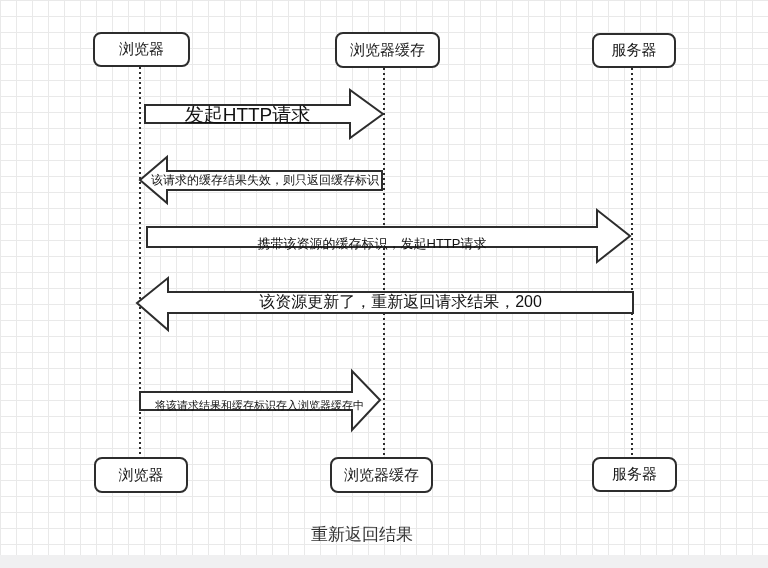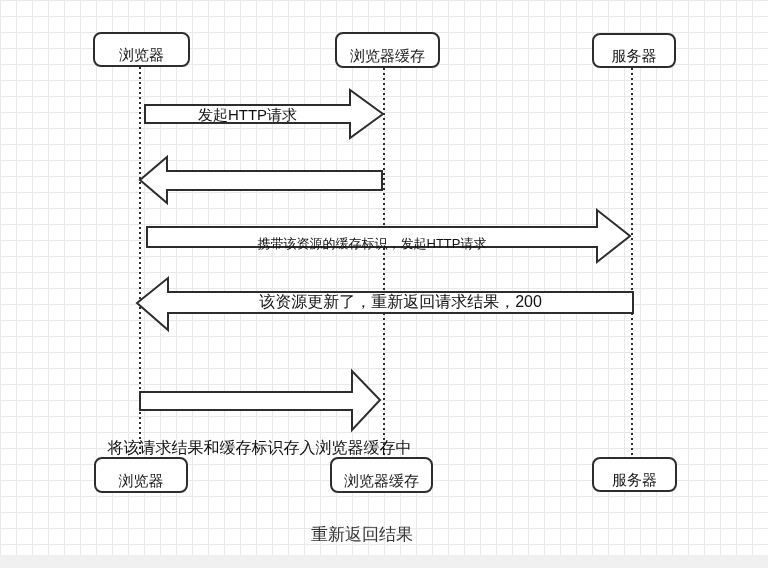--- a/index.html
+++ b/index.html
@@ -18,21 +18,21 @@
       linear-gradient(to right, #e9e9e9 1px, transparent 1px),
       linear-gradient(to bottom, #e9e9e9 1px, transparent 1px);
     background-size: 16px 16px;
   }
   .actor-box {
     position: absolute;
     background: #ffffff;
     border: 2px solid #2d2d2d;
     border-radius: 8px;
     display: flex;
-    align-items: flex-end;
+    align-items: center;
     justify-content: center;
     box-sizing: border-box;
     z-index: 4;
   }
   .actor-label {
     font-size: 15px;
     color: #1a1a1a;
     white-space: nowrap;
   }
   .lifeline {
@@ -96,24 +96,25 @@
   <div class="lifeline" style="left:631px; top:68px; height:389px;"></div>
 
   <svg id="arrow-layer" width="768" height="568">
     <polygon points="145,105 350,105 350,90 383,114 350,138 350,123 145,123"></polygon>
     <polygon points="140,180 167,157 167,171 382,171 382,190 167,190 167,203"></polygon>
     <polygon points="147,227 597,227 597,210 630,236 597,262 597,247 147,247"></polygon>
     <polygon points="137,303 168,278 168,292 633,292 633,313 168,313 168,330"></polygon>
     <polygon points="140,392 352,392 352,371 380,400 352,430 352,410 140,410"></polygon>
   </svg>
 
-  <div class="msg-label" style="left:145px; top:104px; width:205px; height:20px; font-size:15px;">发起HTTP请求</div>
+  <div class="msg-label" style="left:145px; top:104px; width:205px; height:20px; font-size:19px;text-decoration:underline;">发起HTTP请求</div>
+  <div class="msg-label" style="left:146px; top:170px; width:238px; height:20px; font-size:12px;">该请求的缓存结果失效，则只返回缓存标识</div>
   <div class="msg-label" style="left:147px; top:226px; width:450px; height:34px; font-size:13px;">携带该资源的缓存标识，发起HTTP请求</div>
   <div class="msg-label" style="left:168px; top:291px; width:465px; height:22px; font-size:16px;">该资源更新了，重新返回请求结果，200</div>
-  <div class="msg-label" style="left:138px; top:391px; width:243px; height:28px; font-size:16px;margin-top:43px;">将该请求结果和缓存标识存入浏览器缓存中</div>
+  <div class="msg-label" style="left:138px; top:391px; width:243px; height:28px; font-size:11px;">将该请求结果和缓存标识存入浏览器缓存中</div>
 
   <div class="actor-box" style="left:93px; top:32px; width:97px; height:35px;">
     <span class="actor-label">浏览器</span>
   </div>
   <div class="actor-box" style="left:335px; top:32px; width:105px; height:36px;">
     <span class="actor-label">浏览器缓存</span>
   </div>
   <div class="actor-box" style="left:592px; top:33px; width:84px; height:35px;">
     <span class="actor-label">服务器</span>
   </div>

